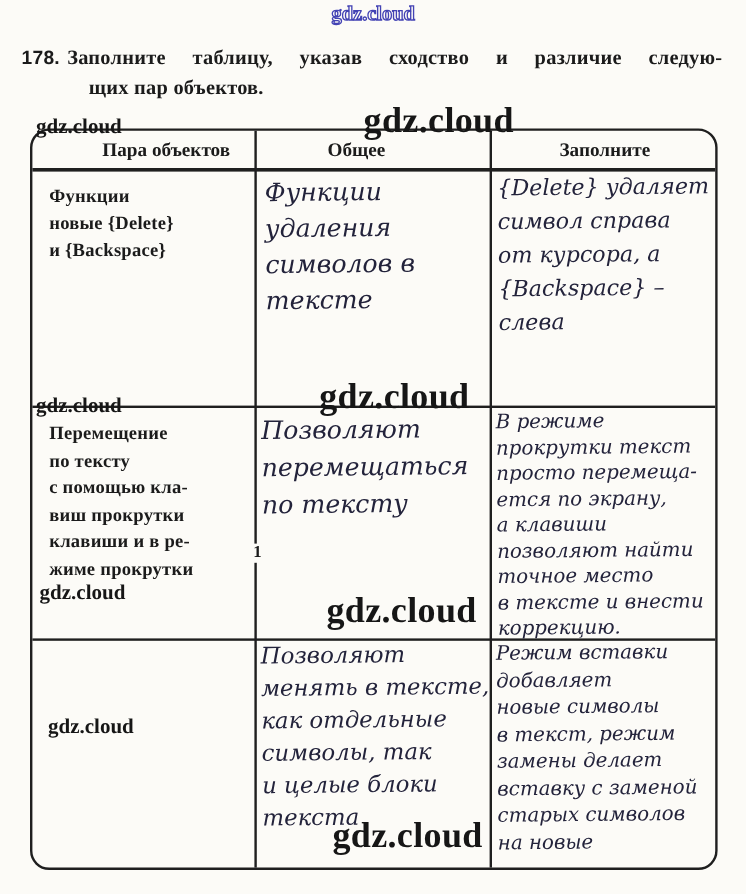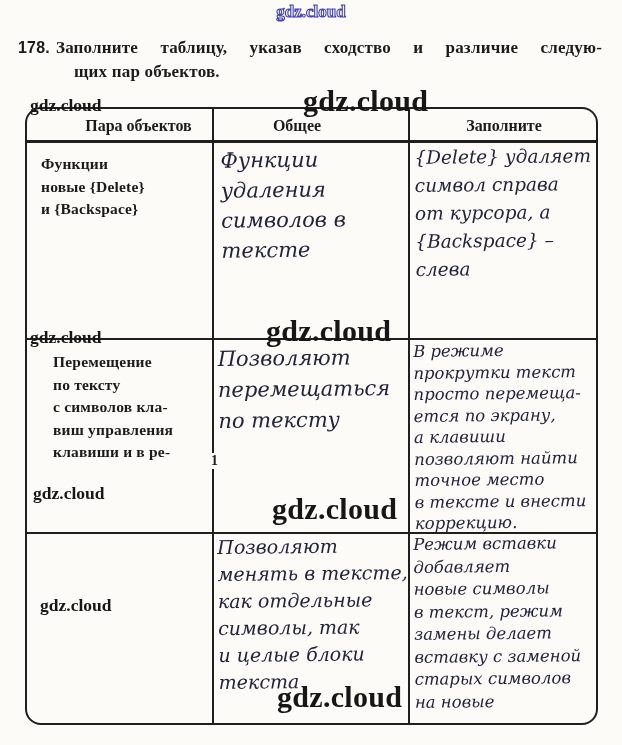--- a/index.html
+++ b/index.html
@@ -20,21 +20,21 @@
   .vline { position:absolute; top:0; bottom:0; width:2px; background:#1f1f1f; }
   .v1 { left:185px; } .v2 { left:381px; }
   .hline { position:absolute; left:0; right:0; height:2px; background:#1f1f1f; }
   .h-head { top:31px; height:2.8px; } .h-r1 { top:229px; } .h-r2 { top:423px; }
   
   .th { position:absolute; top:8px; font-weight:bold; font-size:16px; text-align:center; }
   .th1 { left:0; width:223px; } .th2 { left:173px; width:194px; } .th3 { left:383px; width:188px; }
   
   .print { position:absolute; font-weight:bold; font-size:15.5px; line-height:22.5px; letter-spacing:.2px; z-index:2; }
   .p-r1 { left:14px; top:44px; }
-  .p-r2 { left:26px; top:242px; }
+  .p-r2 { left:14px; top:242px; }
   .p-r3 { left:16px; top:436px; }
   .footnote { position:absolute; left:183px; top:344px; z-index:3;
     font-weight:bold; font-size:14px; background:#fcfbf7; padding:0 1px; }
   
   .hand { position:absolute; z-index:2; color:#23233b;
     font-family:"DejaVu Serif", serif; font-style:italic; transform:rotate(-.6deg); }
   .hw-r1c2 { left:194px; top:36px;  font-size:21px; line-height:30px; }
   .hw-r1c3 { left:388px; top:34px;  font-size:18.5px; line-height:28px; }
   .hw-r2c2 { left:191px; top:234px; font-size:21px; line-height:31px; }
   .hw-r2c3 { left:387px; top:231px; font-size:16.5px; line-height:21.5px; }
@@ -101,23 +101,24 @@
         <div>{Delete} удаляет</div>
         <div>символ справа</div>
         <div>от курсора, а</div>
         <div>{Backspace} –</div>
         <div>слева</div>
       </div>
 
     <div class="print p-r2">
         <div>Перемещение</div>
         <div>по тексту</div>
-        <div>с символов кла-</div>
-        <div>виш управления</div>
+        <div>с помощью кла-</div>
+        <div>виш прокрутки</div>
         <div>клавиши и в ре-</div>
+        <div>жиме прокрутки</div>
       </div>
     <div class="footnote">1</div>
     <div class="hand hw-r2c2">
         <div>Позволяют</div>
         <div>перемещаться</div>
         <div>по тексту</div>
       </div>
     <div class="hand hw-r2c3">
         <div>В режиме</div>
         <div>прокрутки текст</div>

